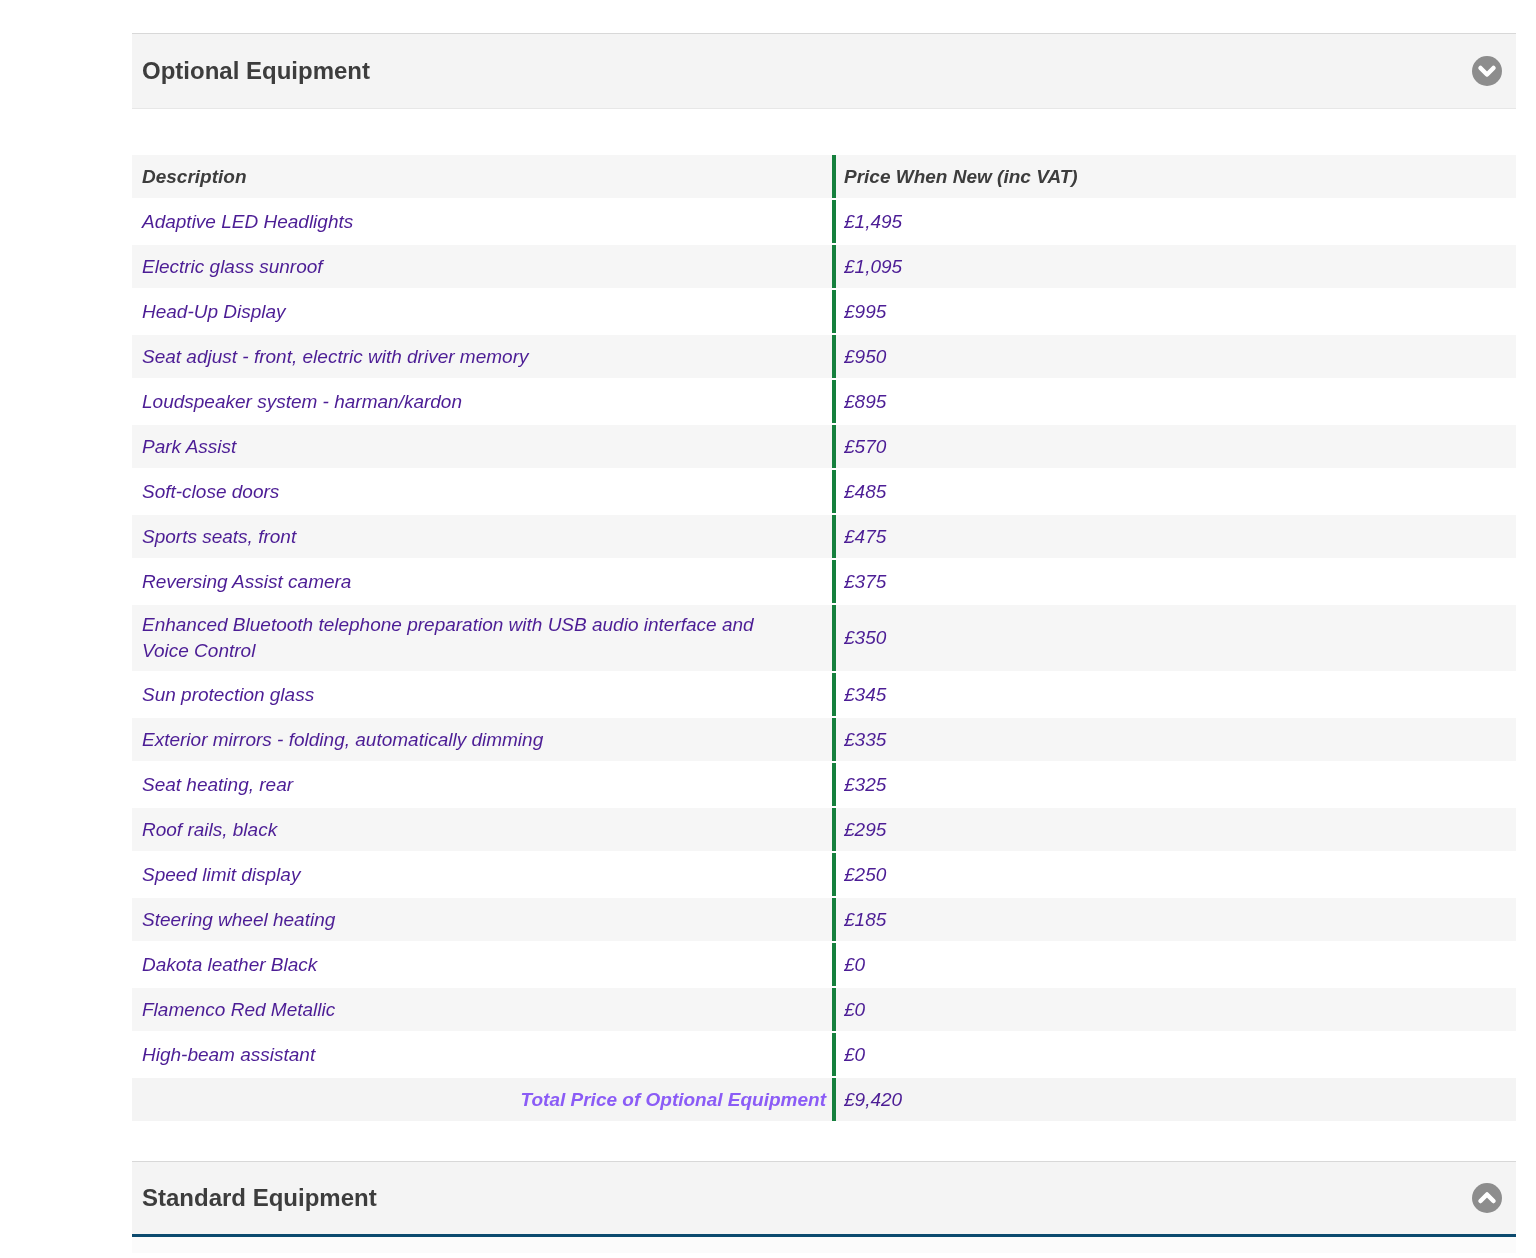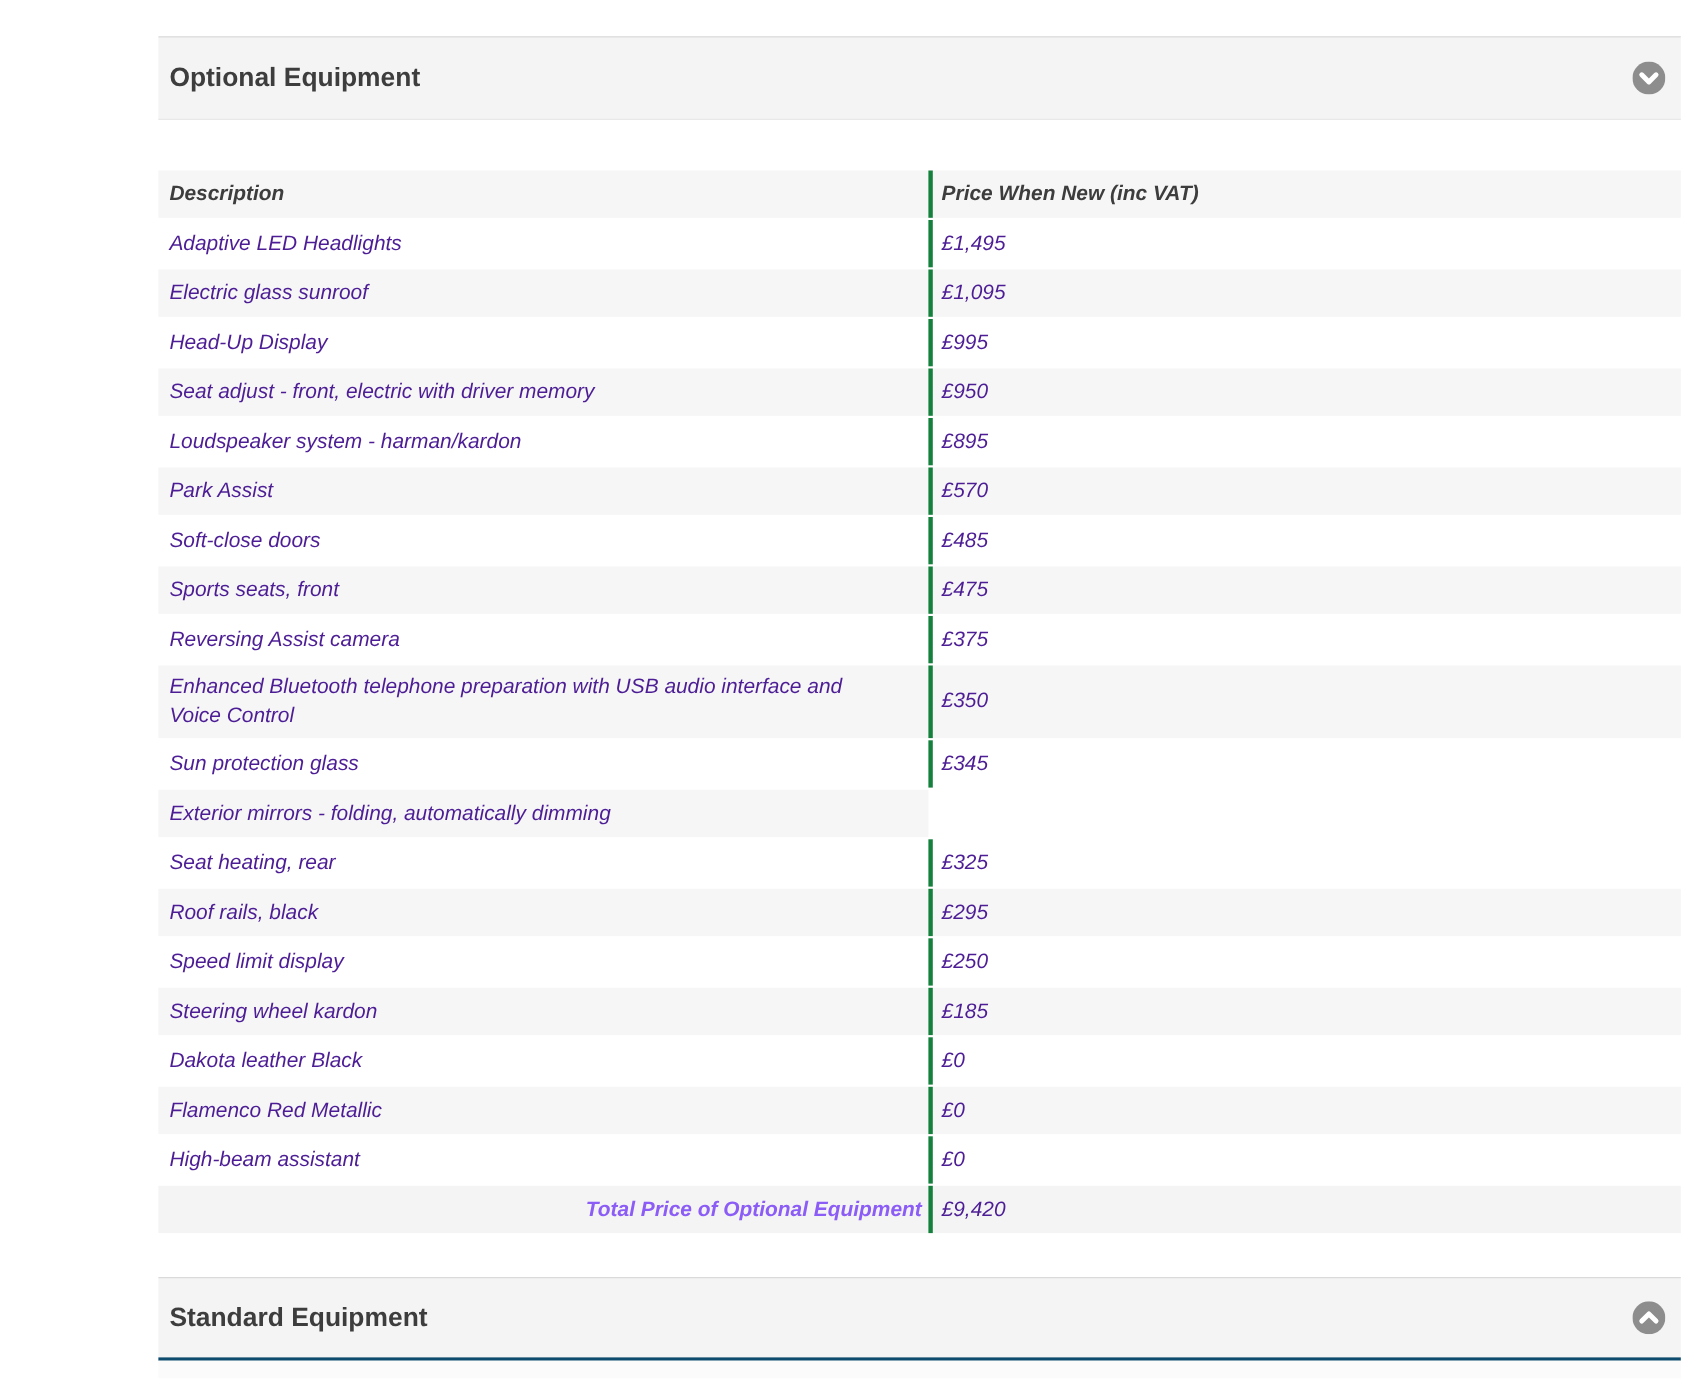--- a/index.html
+++ b/index.html
@@ -6,21 +6,21 @@
   .page {
     position: relative;
     width: 1536px;
     height: 1258px;
     background: #ffffff;
     overflow: hidden;
     font-family: "Liberation Sans", sans-serif;
   }
   .content {
     position: absolute;
-    left: 144px;
+    left: 132px;
     top: 33px;
     width: 1384px;
   }
   .section-header {
     box-sizing: border-box;
     height: 76px;
     background: #f4f4f4;
     border-top: 1px solid #d8d8d8;
     border-bottom: 1px solid #e7e7e7;
     display: flex;
@@ -126,35 +126,36 @@
             <div class="trow shade">
               <div class="cell desc">Enhanced Bluetooth telephone preparation with USB audio interface and Voice Control</div>
               <div class="cell price">£350</div>
             </div>
             <div class="trow">
               <div class="cell desc">Sun protection glass</div>
               <div class="cell price">£345</div>
             </div>
             <div class="trow shade">
               <div class="cell desc">Exterior mirrors - folding, automatically dimming</div>
+              <div class="cell price">£335</div>
             </div>
             <div class="trow">
               <div class="cell desc">Seat heating, rear</div>
               <div class="cell price">£325</div>
             </div>
             <div class="trow shade">
               <div class="cell desc">Roof rails, black</div>
               <div class="cell price">£295</div>
             </div>
             <div class="trow">
               <div class="cell desc">Speed limit display</div>
               <div class="cell price">£250</div>
             </div>
             <div class="trow shade">
-              <div class="cell desc">Steering wheel kardon</div>
+              <div class="cell desc">Steering wheel heating</div>
               <div class="cell price">£185</div>
             </div>
             <div class="trow">
               <div class="cell desc">Dakota leather Black</div>
               <div class="cell price">£0</div>
             </div>
             <div class="trow shade">
               <div class="cell desc">Flamenco Red Metallic</div>
               <div class="cell price">£0</div>
             </div>

